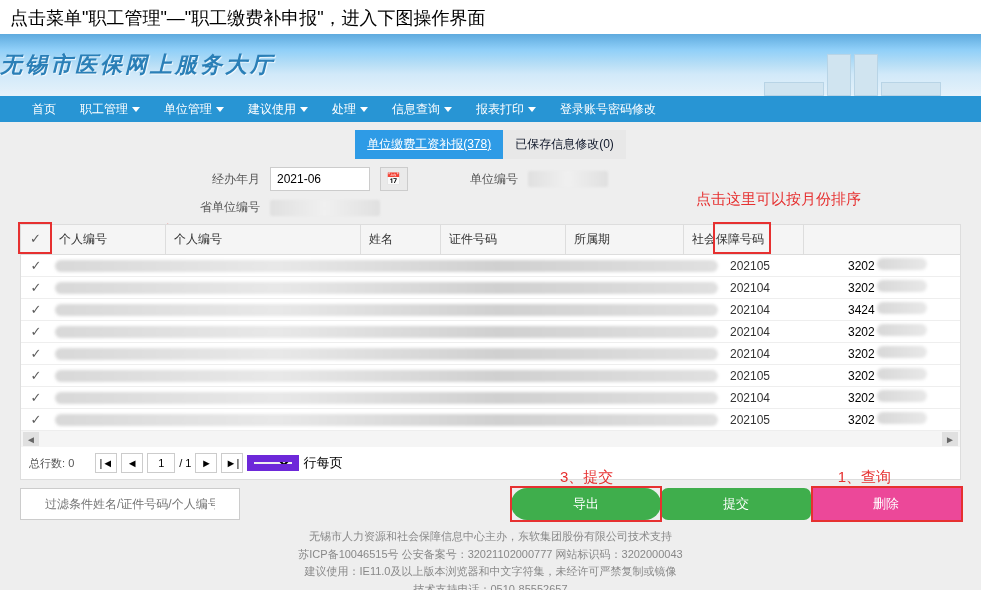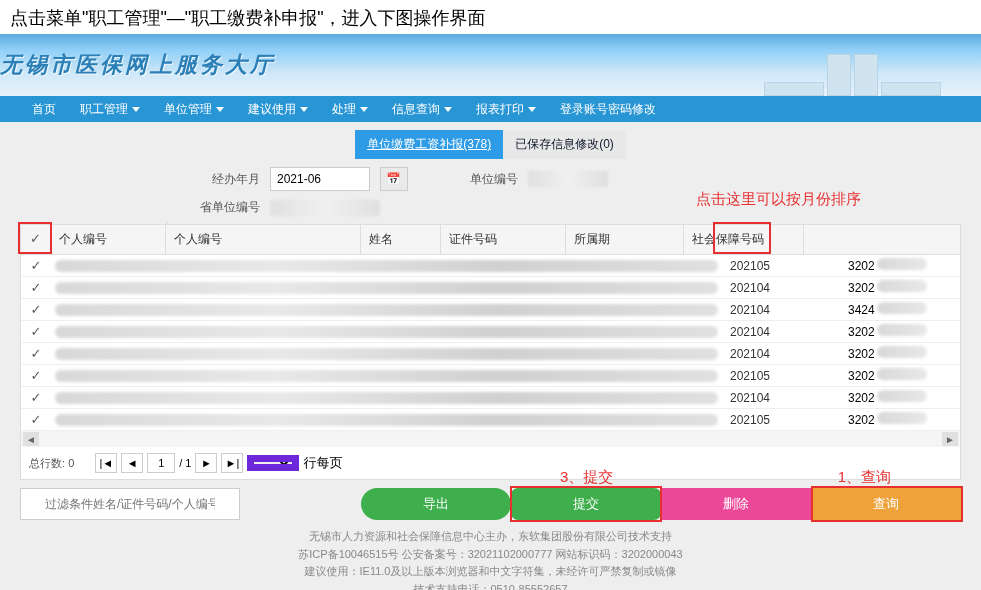--- a/index.html
+++ b/index.html
@@ -195,21 +195,20 @@
     <div class="red-box" style="top:-2px; left:693px; width:58px; height:32px;"></div>
   </div>
 
   <div class="rel">
     <div class="filter-row">
       <input class="filter-input" placeholder="过滤条件姓名/证件号码/个人编号" style="">
       <div class="filter-gap"></div>
       <button class="action-btn btn-export">导出</button>
       <button class="action-btn btn-submit">提交</button>
       <button class="action-btn btn-delete">删除</button>
-      <button class="action-btn btn-query">查询</button>
     </div>
     <div class="annotation" style="top:-20px; left:540px;">3、提交</div>
     <div class="annotation" style="top:-20px; right:70px;">1、查询</div>
     <div class="red-box" style="top:-2px; left:490px; width:152px; height:36px;"></div>
     <div class="red-box" style="top:-2px; right:-2px; width:152px; height:36px;"></div>
   </div>
 
   <div class="footer-text">
     <div>无锡市人力资源和社会保障信息中心主办，东软集团股份有限公司技术支持</div>
     <div>苏ICP备10046515号  公安备案号：32021102000777  网站标识码：3202000043</div>

